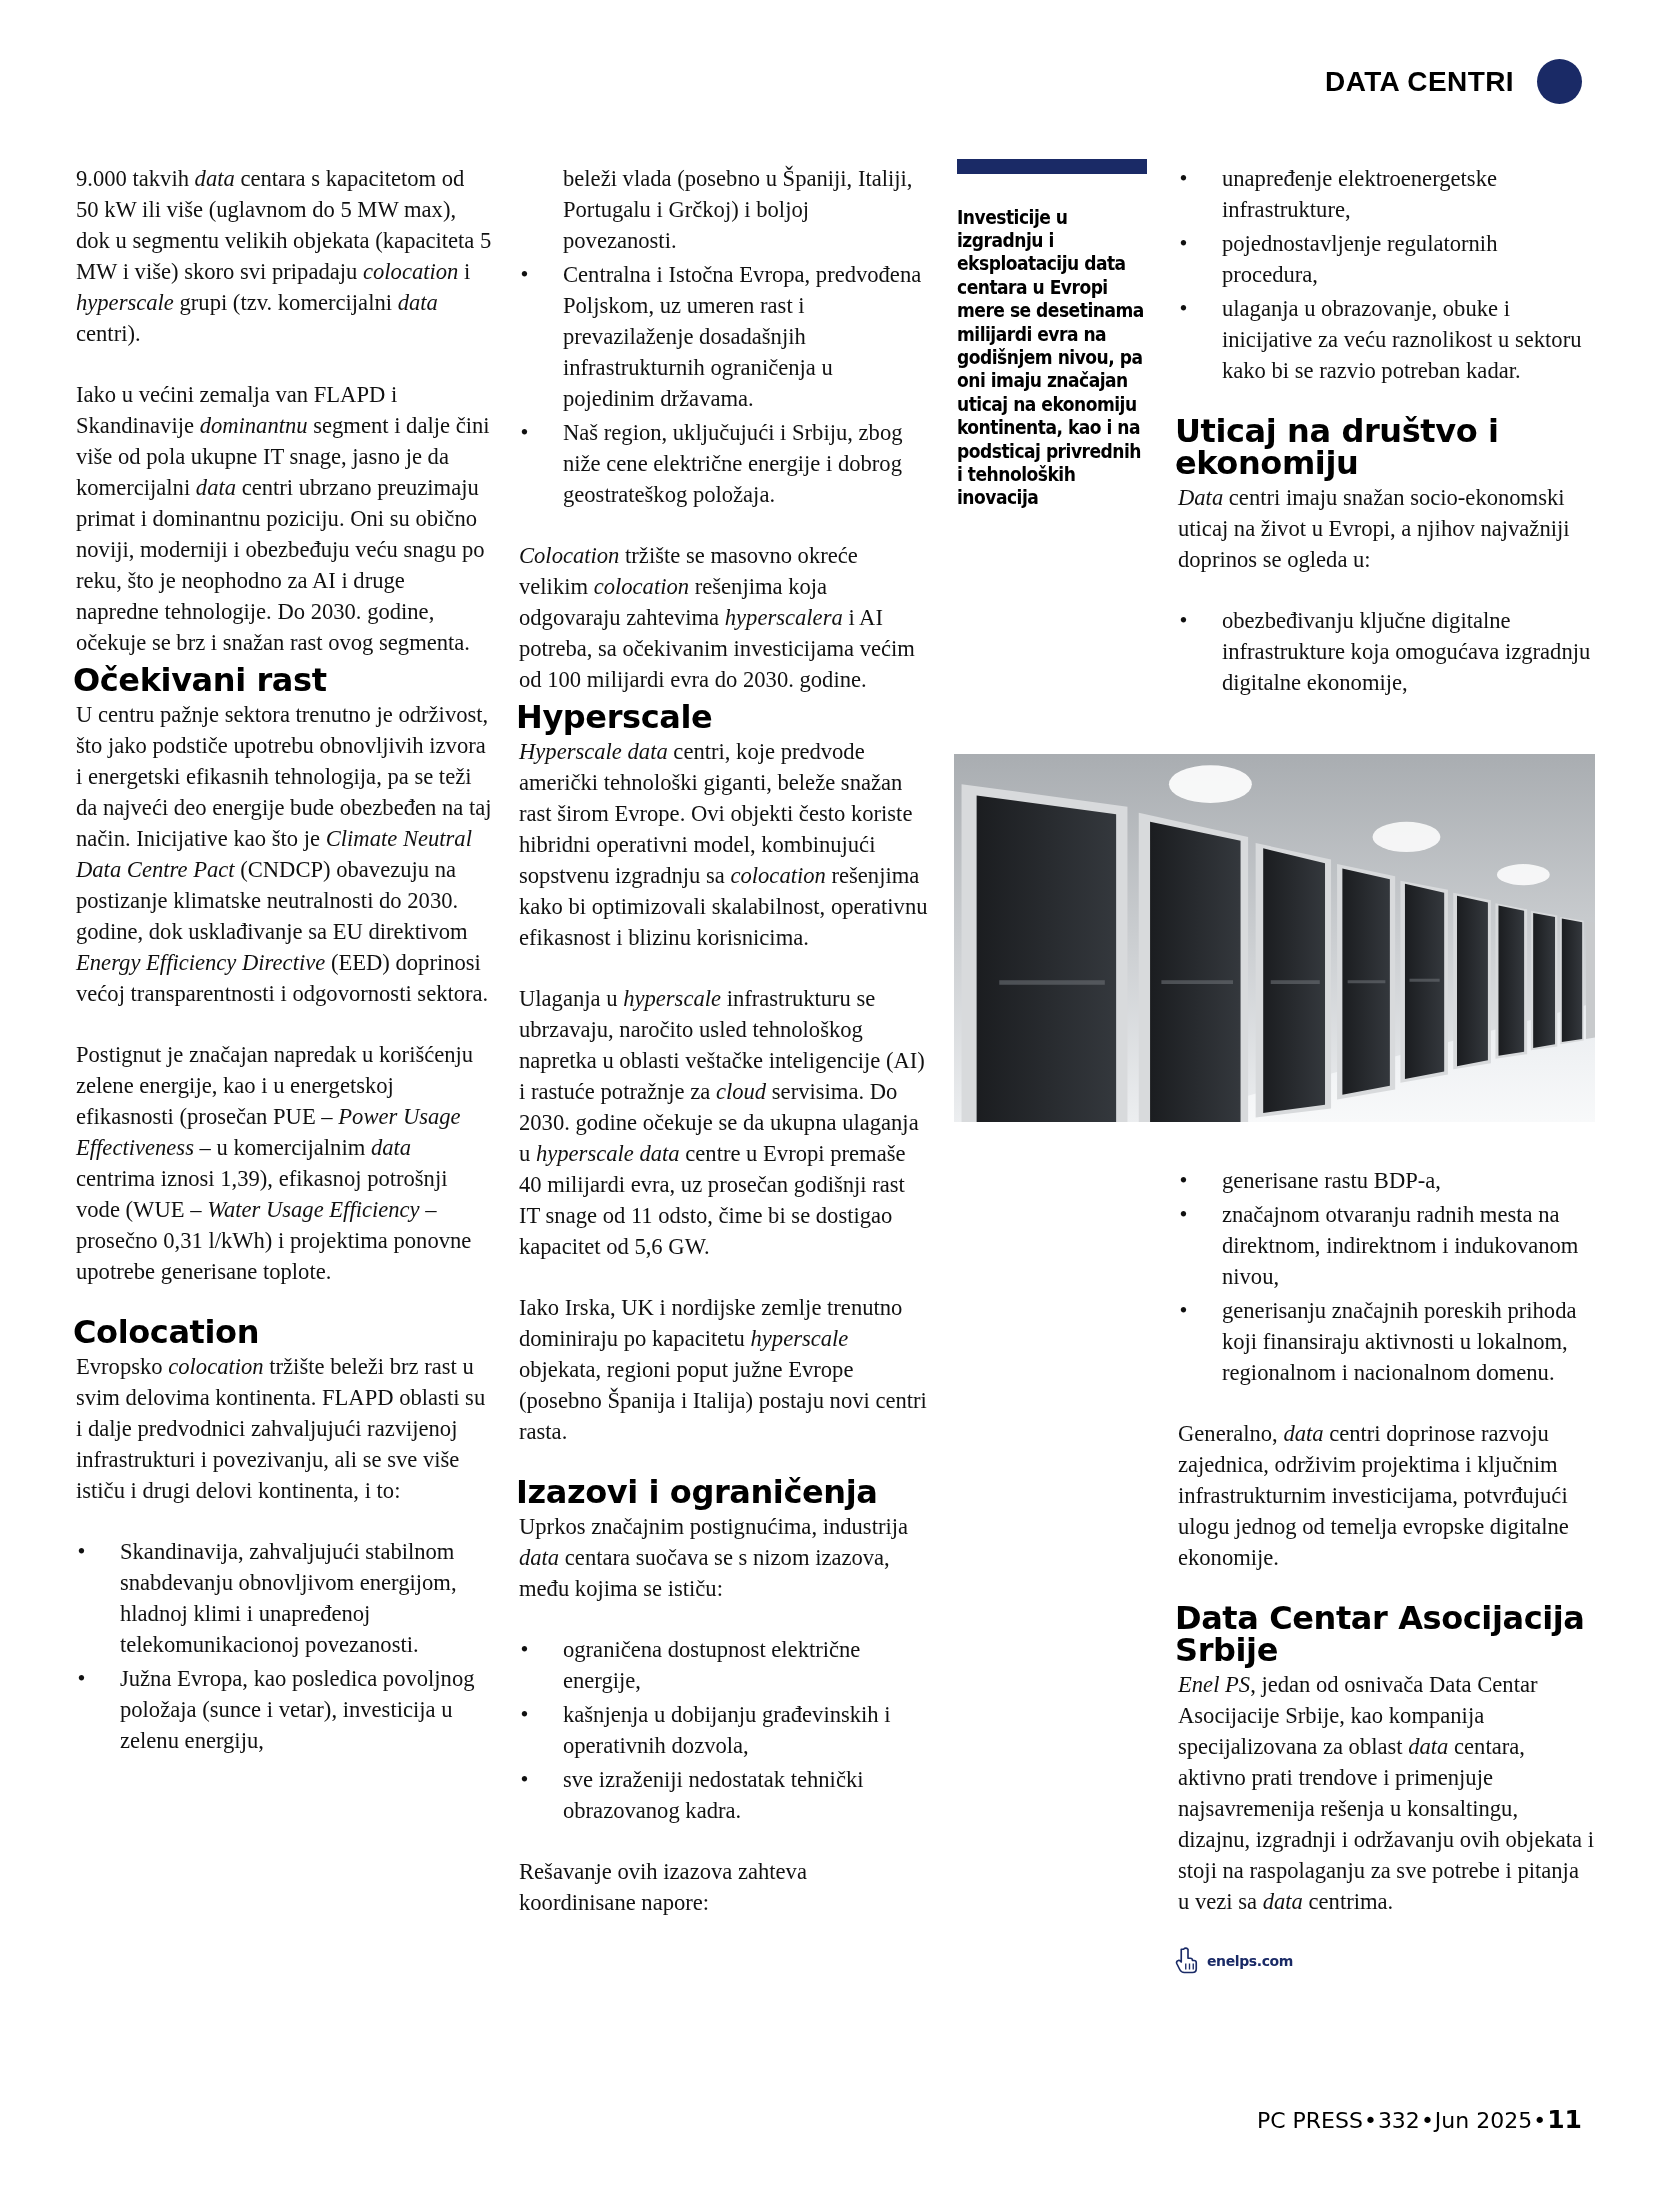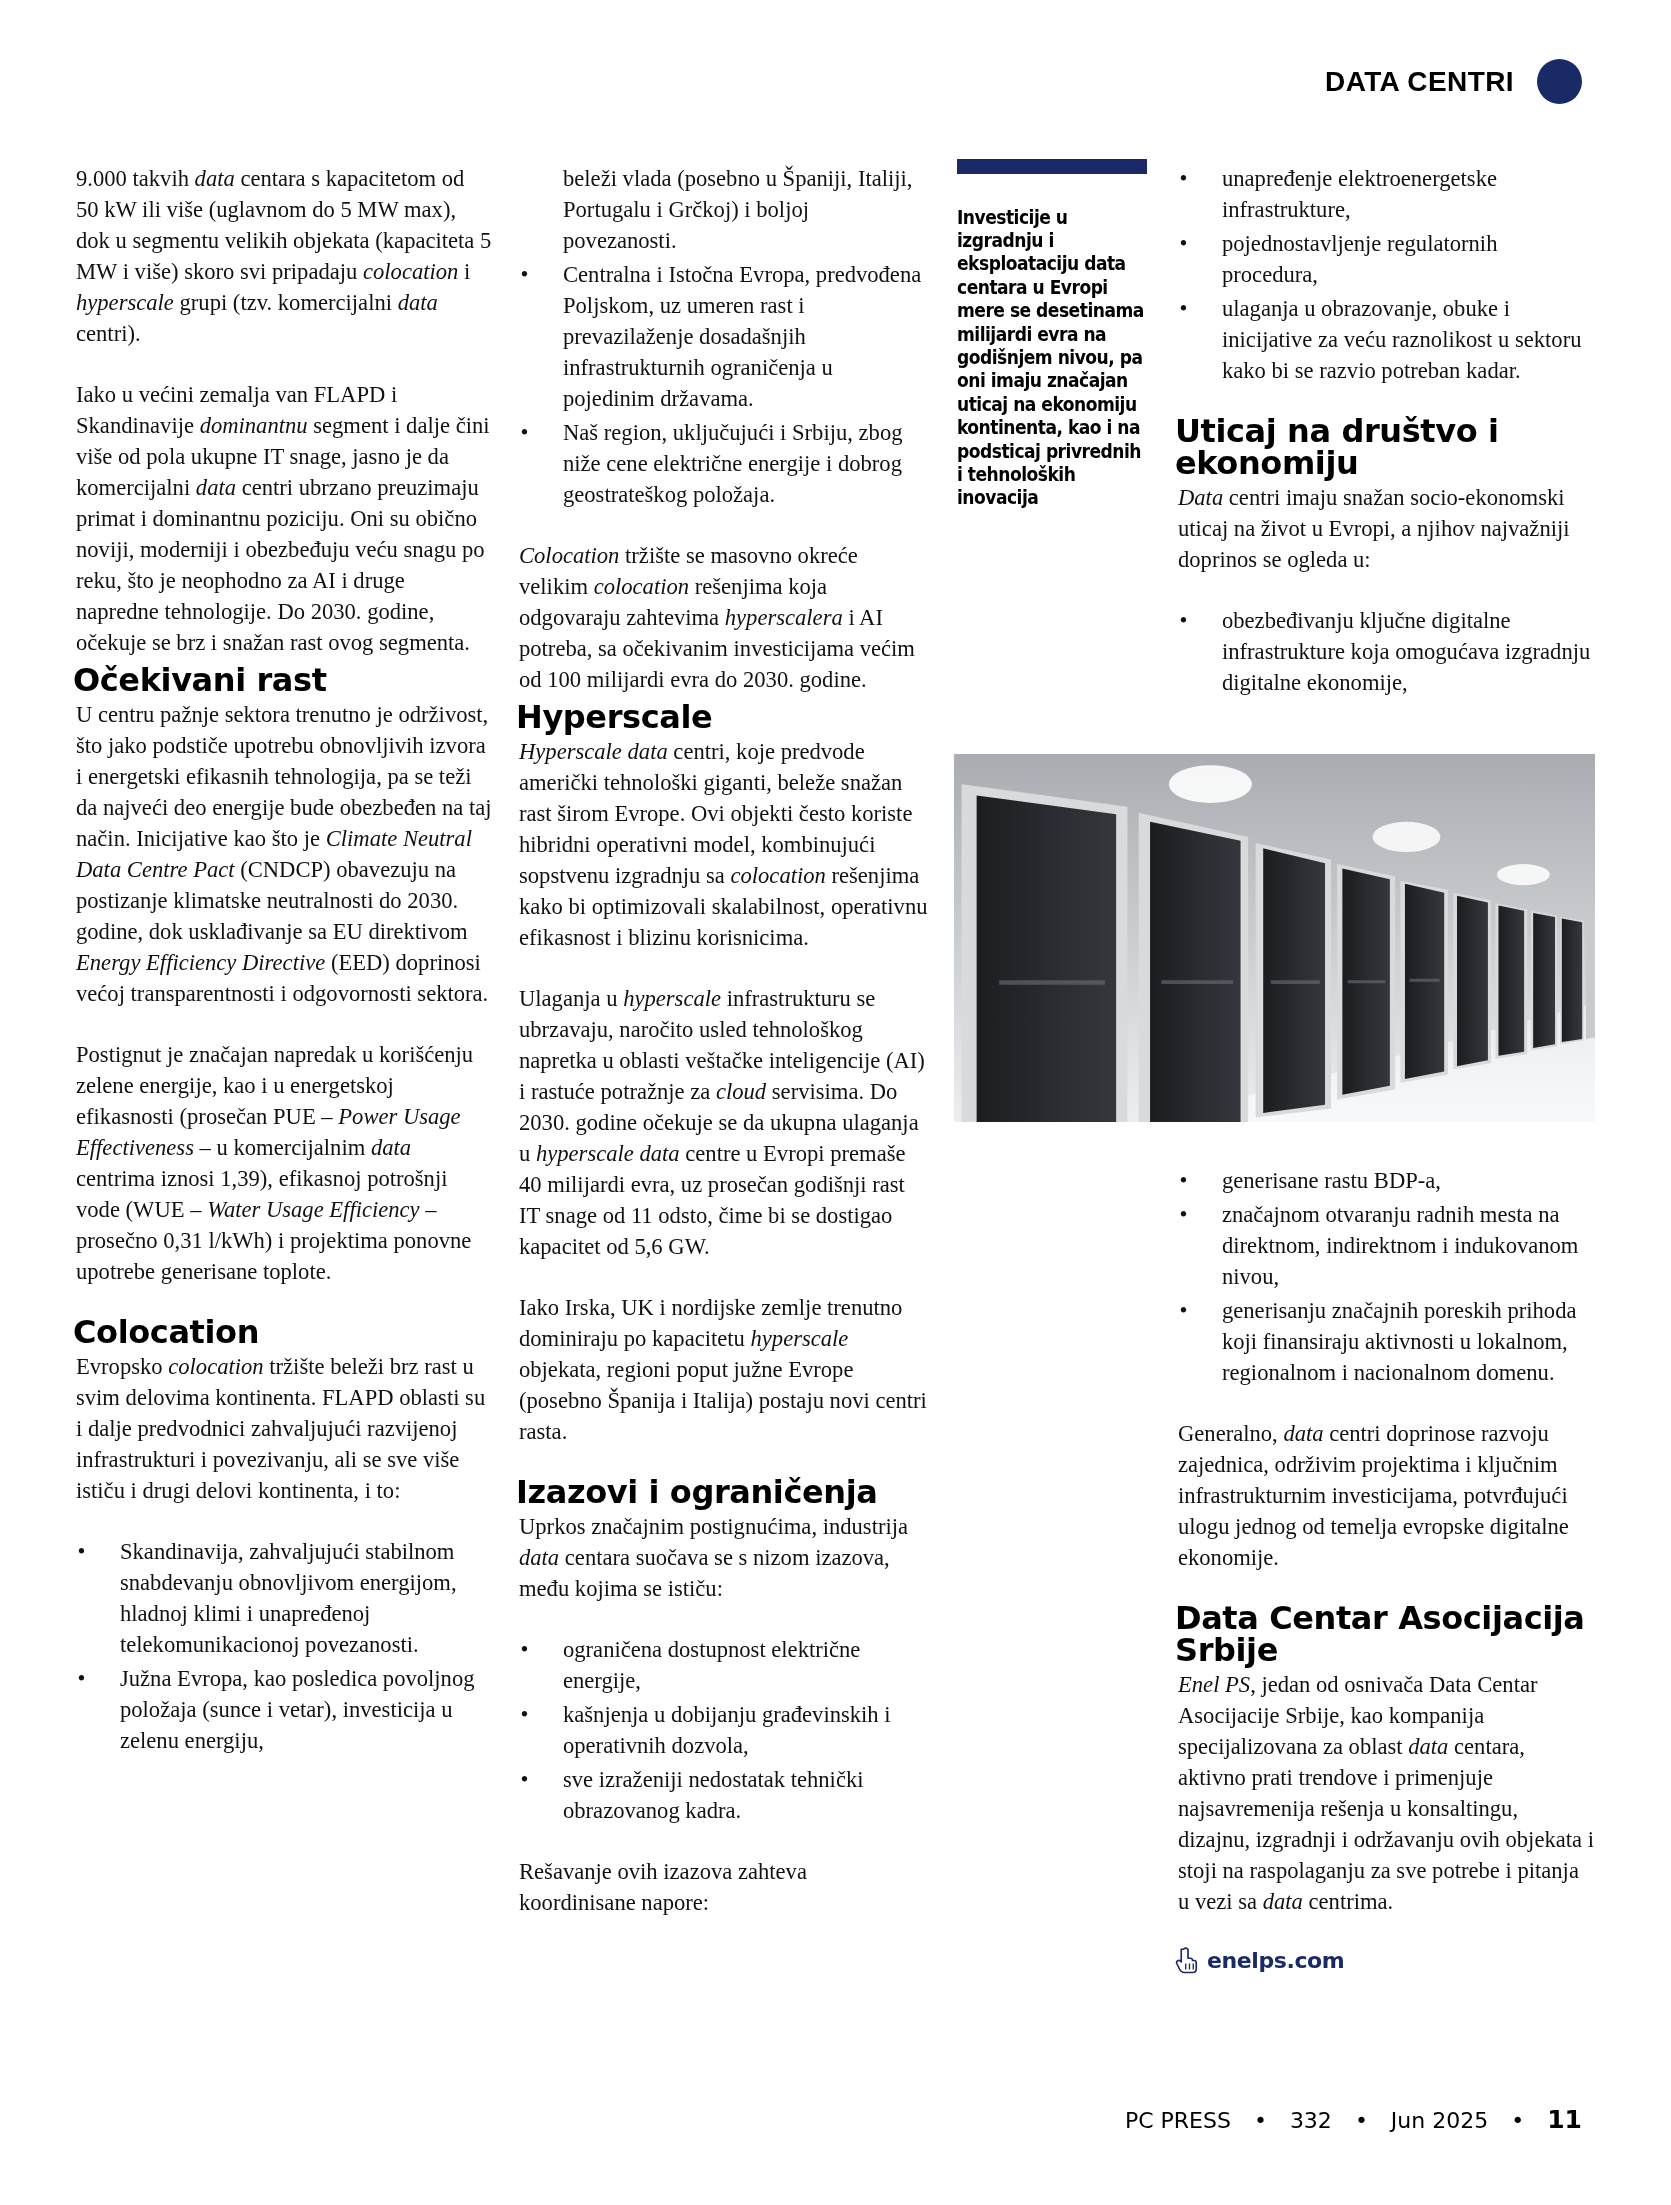--- a/index.html
+++ b/index.html
@@ -32,24 +32,24 @@
   #pullquote-text { font-family: "DejaVu Sans Condensed", "DejaVu Sans", sans-serif; font-weight: 700; font-size: 19px; line-height: 23.4px; color: #000; margin-top: 32px; letter-spacing: -0.5px; }
 
   
   #server-photo { position: absolute; left: 954px; top: 754px; width: 641px; height: 368px; overflow: hidden; background: linear-gradient(180deg, #c9cbcd 0%, #e6e7e8 40%, #f3f4f5 100%); }
   #server-photo svg { width: 100%; height: 100%; display: block; }
 
   #col4b { position: absolute; left: 1175px; top: 1162px; width: 422px; }
 
   
   #enelps-link { display: flex; align-items: center; gap: 6px; margin-top: 30px; text-decoration: none; }
-  #enelps-link .txt { font-family: "DejaVu Sans", sans-serif; font-weight: 700; font-size: 22px; color: #1a2a66; letter-spacing: -0.4px; }
+  #enelps-link .txt { font-family: "DejaVu Sans", sans-serif; font-weight: 700; font-size: 14px; color: #1a2a66; letter-spacing: -0.4px; }
 
   
-  #footer { position: absolute; right: 89px; top: 2105px; font-family: "DejaVu Sans", sans-serif; font-size: 22px; color: #000; display: flex; align-items: baseline; gap: 23px; }
+  #footer { position: absolute; right: 89px; top: 2105px; font-family: "DejaVu Sans", sans-serif; font-size: 22px; color: #000; display: flex; align-items: baseline; gap: 1px; }
   #footer .pg { font-weight: 700; font-size: 25px; }
 </style>
 <style>#col2 li.cont::before{content:none;}</style></head>
 <body>
 
 <div id="section-tag">
   <span class="label">DATA CENTRI</span>
   <span class="dot"></span>
 </div>
 

